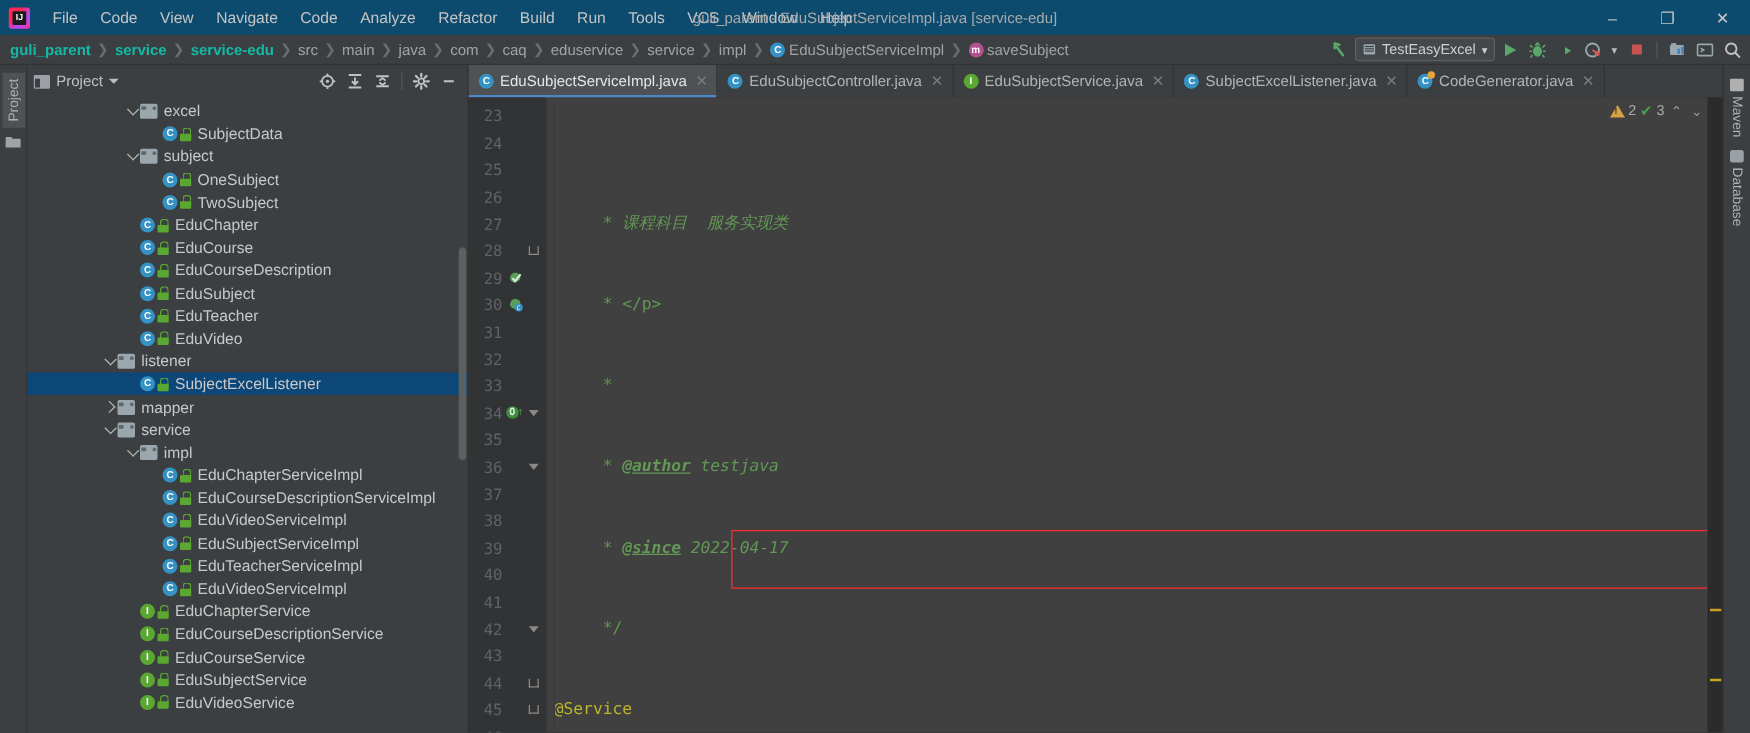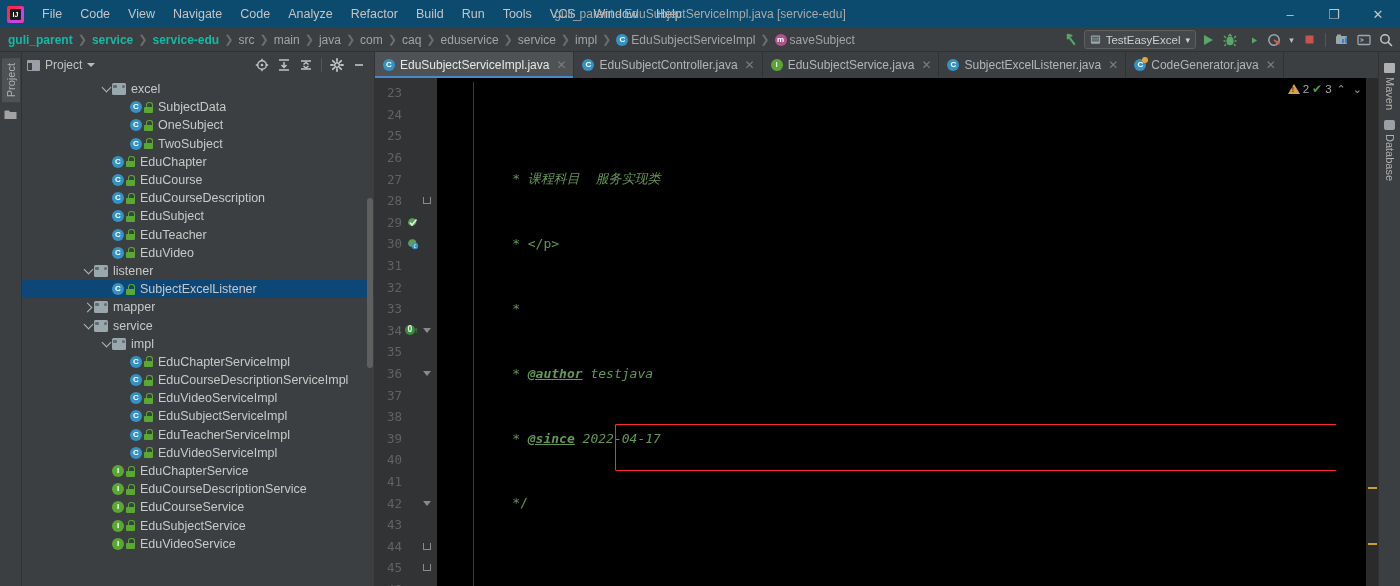--- a/index.html
+++ b/index.html
@@ -141,21 +141,21 @@
     display:flex; align-items:center; gap:5px; padding:0 7px 0 8px; color:#b4b4b4;
     border-right:1px solid #323232; position:relative; white-space:nowrap;
   }
   .tab.active { background:#4e5254; color:#e6e6e6; }
   .tab.active::after { content:""; position:absolute; left:0; right:0; bottom:0; height:2px; background:#4a88c7; }
   .tab .x { color:#7d7d7d; font-size:12px; margin-left:2px; }
   .ic-codegen { width:12px;height:12px;border-radius:50%;background:#3592c4;position:relative;flex:0 0 12px;
                 font-size:8px;line-height:12px;text-align:center;color:#fff;font-weight:bold;}
   .ic-codegen::after{content:"";position:absolute;right:-2px;top:-2px;width:6px;height:6px;background:#e8a33d;border-radius:50%;}
 
-  .ed-wrap { flex:1 1 auto; display:flex; min-height:0; position:relative; background:#000000;gap:30px; }
+  .ed-wrap { flex:1 1 auto; display:flex; min-height:0; position:relative; background:#404040; }
   .gutter {
     width:62px; flex:0 0 62px; background:#313335; position:relative;
     font-family:"DejaVu Sans Mono", monospace; font-size:12.5px; color:#606366;
     padding-top:4px;
   }
   .gline { height:21.6px; display:flex; align-items:center; position:relative; }
   .gnum { width:30px; text-align:right; padding-right:3px; }
   .gmark { width:14px; display:flex; align-items:center; justify-content:center; }
   .gfold { width:16px; display:flex; align-items:center; justify-content:center; color:#8a8a8a; font-size:10px; }
   .fold-v { width:0;height:0;border-left:4px solid transparent;border-right:4px solid transparent;border-top:5px solid #8a8a8a; }
@@ -424,20 +424,27 @@
               </span>
               <span class="fic folder"></span>
               <span class="tlabel">excel</span>
             </div>
             <div class="tnode" style="padding-left: 96px;">
               <span class="tw"></span>
               <span class="cic cls">C</span>
               <span class="lock"></span>
               <span class="tlabel">SubjectData</span>
             </div>
+            <div class="tnode" style="padding-left: 78px;">
+              <span class="tw">
+                <span class="chev down"></span>
+              </span>
+              <span class="fic folder"></span>
+              <span class="tlabel">subject</span>
+            </div>
             <div class="tnode" style="padding-left: 96px;">
               <span class="tw"></span>
               <span class="cic cls">C</span>
               <span class="lock"></span>
               <span class="tlabel">OneSubject</span>
             </div>
             <div class="tnode" style="padding-left: 96px;">
               <span class="tw"></span>
               <span class="cic cls">C</span>
               <span class="lock"></span>
@@ -767,20 +774,21 @@
 
         <div class="code">
           <div class="vline"></div>
 
           <div class="cline"><span class="c-doc-i">     * 课程科目  服务实现类</span></div>
           <div class="cline"><span class="c-doc">     * &lt;/p&gt;</span></div>
           <div class="cline"><span class="c-doc">     *</span></div>
           <div class="cline"><span class="c-doc">     * </span><span class="c-doc-tag">@author</span><span class="c-doc-i"> testjava</span></div>
           <div class="cline"><span class="c-doc">     * </span><span class="c-doc-tag">@since</span><span class="c-doc-i"> 2022-04-17</span></div>
           <div class="cline"><span class="c-doc">     */</span></div>
+          <div class="cline"><span class="c-anno">@Service</span></div>
           
           
           
           
           
           
           
           
           
           

